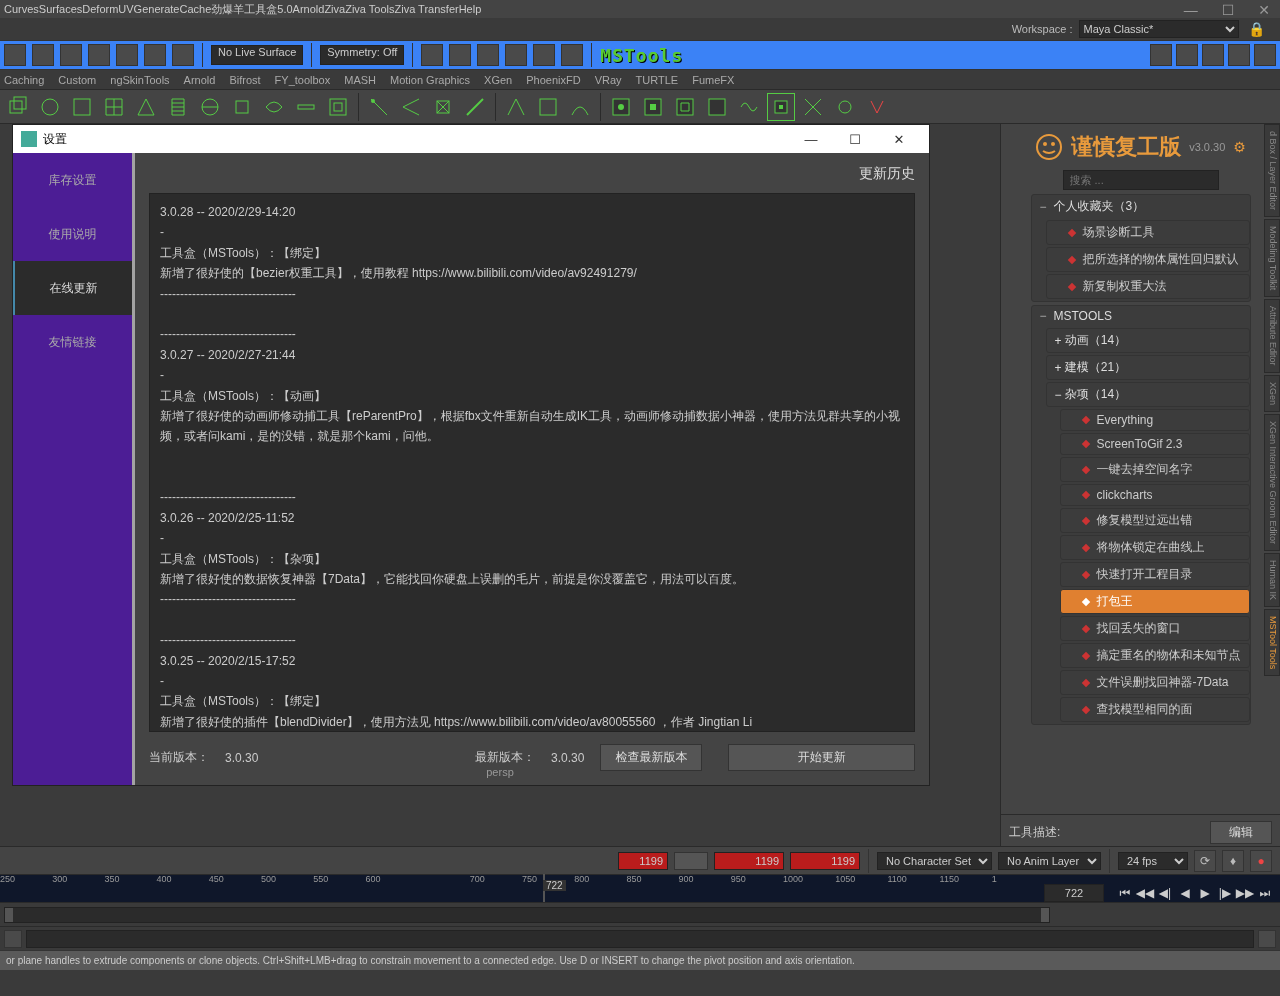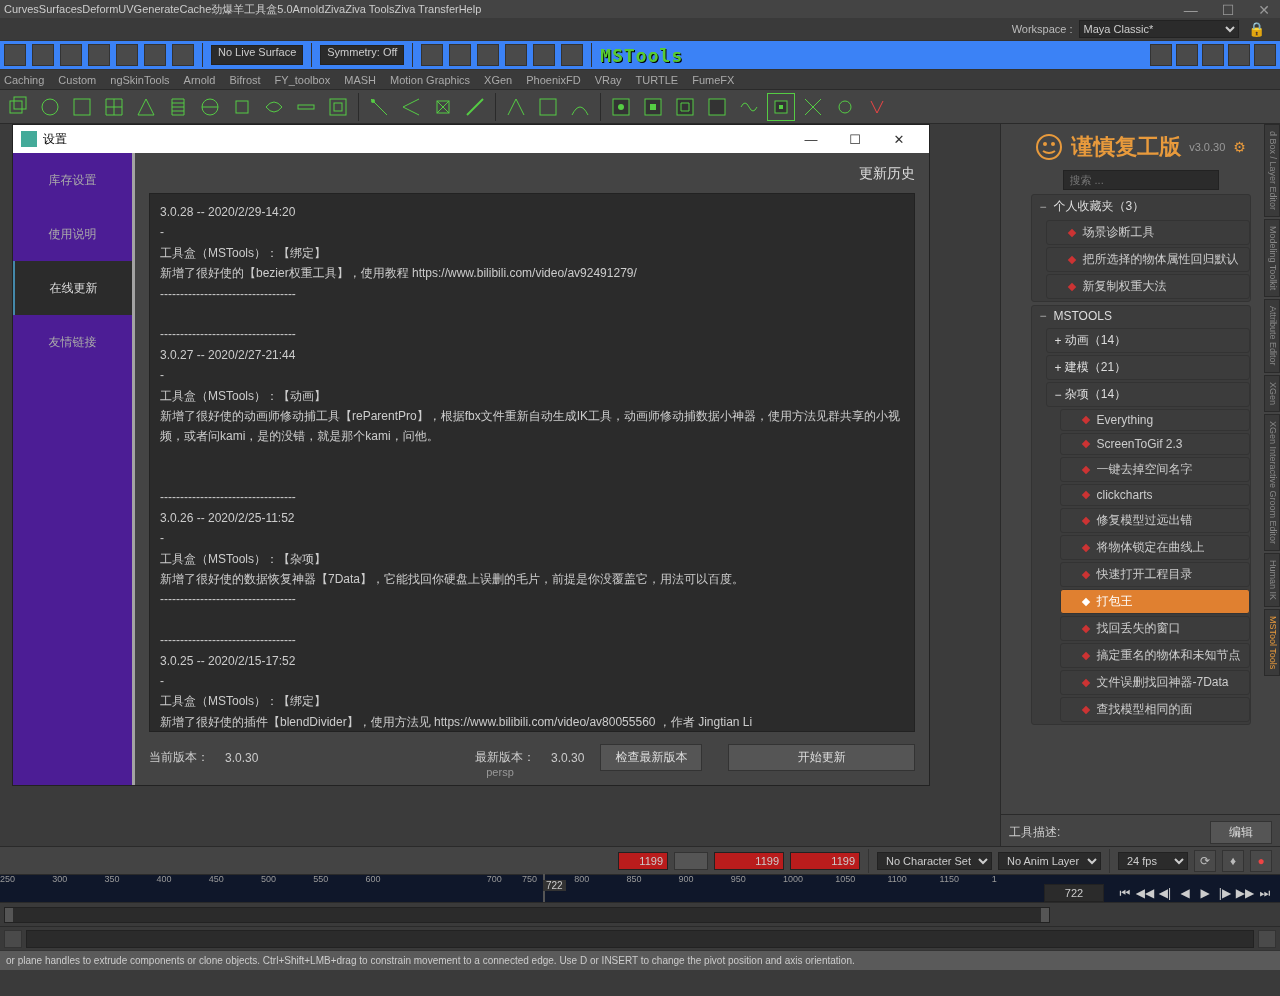--- a/index.html
+++ b/index.html
@@ -550,21 +550,21 @@
       <div id="ruler-ticks">
           <span class="tick" style="left: 0%;">250</span>
           <span class="tick" style="left: 5%;">300</span>
           <span class="tick" style="left: 10%;">350</span>
           <span class="tick" style="left: 15%;">400</span>
           <span class="tick" style="left: 20%;">450</span>
           <span class="tick" style="left: 25%;">500</span>
           <span class="tick" style="left: 30%;">550</span>
           <span class="tick" style="left: 35%;">600</span>
           <span class="tick" style="left: 40%; margin-top: 36px;">650</span>
-          <span class="tick" style="left: 45%; margin-left: 17px;">700</span>
+          <span class="tick" style="left: 45%;">700</span>
           <span class="tick" style="left: 50%;">750</span>
           <span class="tick" style="left: 55%;">800</span>
           <span class="tick" style="left: 60%;">850</span>
           <span class="tick" style="left: 65%;">900</span>
           <span class="tick" style="left: 70%;">950</span>
           <span class="tick" style="left: 75%;">1000</span>
           <span class="tick" style="left: 80%;">1050</span>
           <span class="tick" style="left: 85%;">1100</span>
           <span class="tick" style="left: 90%;">1150</span>
           <span class="tick" style="left: 95%;">1</span>

